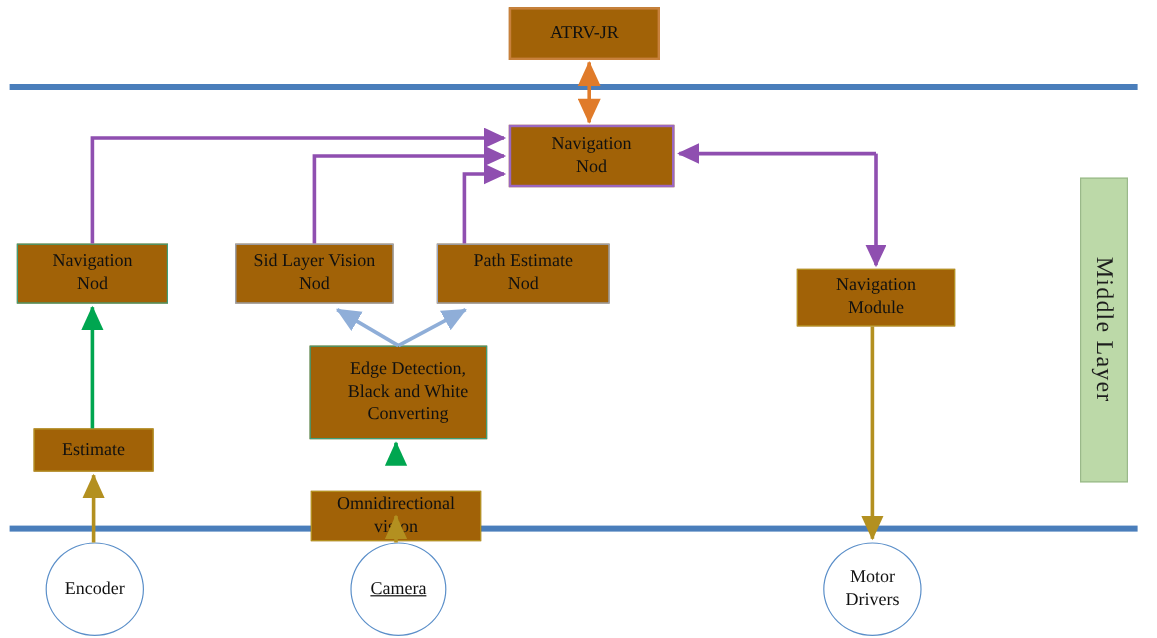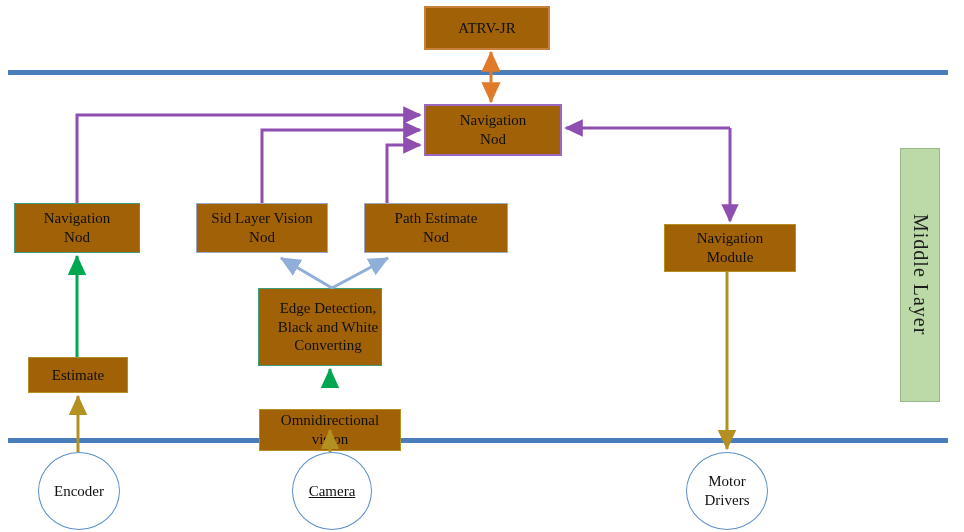--- a/index.html
+++ b/index.html
@@ -95,21 +95,21 @@
   <div class="node" style="left:364px; top:203px; width:144px; height:50px; border:1.5px solid #9aa9c4;">
     <span>Path Estimate
 Nod</span>
   </div>
 
   <div class="node" style="left:664px; top:224px; width:132px; height:48px; border:1.5px solid #b39020;">
     <span>Navigation
 Module</span>
   </div>
 
-  <div class="node" style="left:258px; top:288px; width:124px; height:78px; border:1.5px solid #3f9e79;padding-left:16px;">
+  <div class="node" style="left:258px; top:288px; width:148px; height:78px; border:1.5px solid #3f9e79;padding-left:16px;">
     <span>Edge Detection,
 Black and White
 Converting</span>
   </div>
 
   <div class="node" style="left:28px; top:357px; width:100px; height:36px; border:1.5px solid #b39020;">
     <span>Estimate</span>
   </div>
 
   <div class="node" style="left:259px; top:385px; width:142px; height:42px; border:1.5px solid #b39020;margin-top:24px;">

